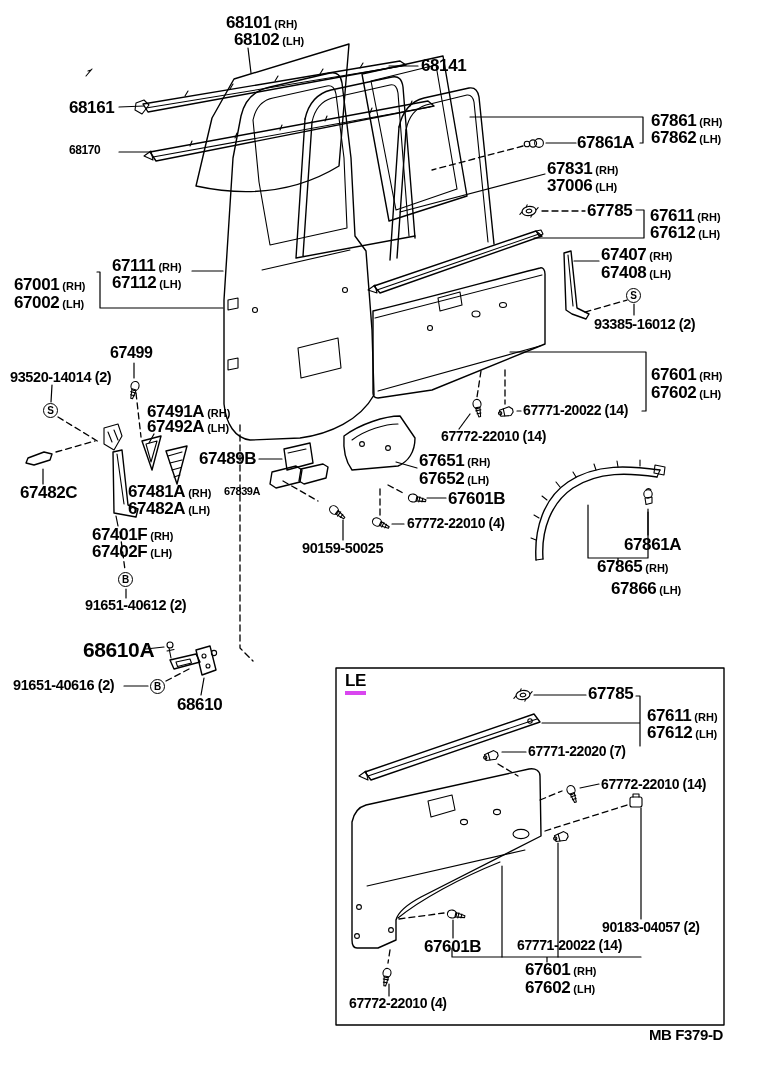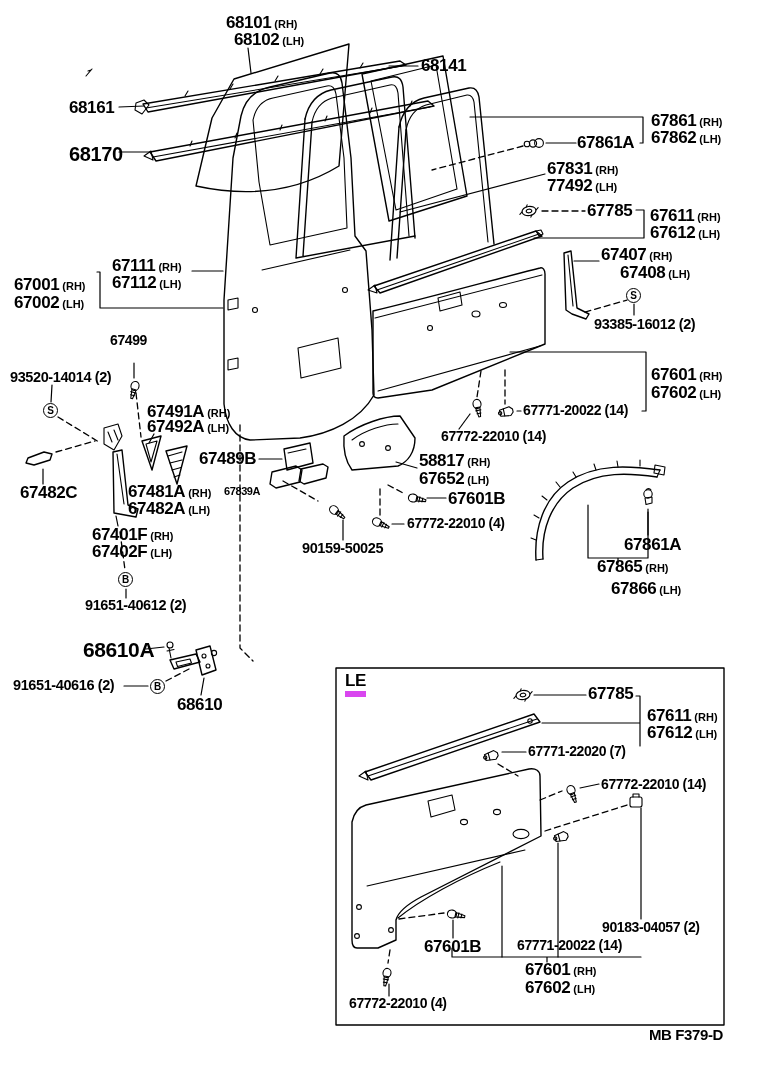--- a/index.html
+++ b/index.html
@@ -7,21 +7,21 @@
     position:relative; width:768px; height:1080px; background:#ffffff;
     font-family:"Liberation Sans", sans-serif; overflow:hidden; margin:0 auto;
   }
   .canvas svg { position:absolute; left:0; top:0; }
   #labels-layer { position:absolute; left:0; top:0; width:768px; height:768px; }
   .lbl {
     position:absolute; white-space:nowrap; color:#000; font-weight:bold;
     line-height:1; letter-spacing:-0.4px;
   }
   .lbl .sfx { font-size:11px; letter-spacing:0; margin-left:3px; font-weight:bold; }
-  .lbl.u { border-bottom:6px solid #d946ef; padding-bottom:2px; }
+  .lbl.u { border-bottom:4px solid #d946ef; padding-bottom:2px; }
   .marker {
     position:absolute; width:15px; height:15px; border:1.7px solid #000;
     border-radius:50%; display:flex; align-items:center; justify-content:center;
     font-size:10px; font-weight:bold; color:#000; background:#fff; box-sizing:border-box;
   }
   .art { stroke:#000; fill:none; stroke-width:1.4; stroke-linecap:round; stroke-linejoin:round; }
   .thin { stroke-width:1.1; }
   .dash { stroke-dasharray:6 4; stroke-width:1.3; }
   .ldr { stroke-width:1.2; }
 </style>
@@ -269,46 +269,46 @@
       <path d="M390,950 L388,963"></path>
       <path d="M498,764 L518,776"></path>
     </g>
   </svg>
 
   <div id="labels-layer">
       <div class="lbl" style="left: 226px; top: 14px; font-size: 17px;"><span>68101</span><span class="sfx">(RH)</span></div>
       <div class="lbl" style="left: 226px; top: 31px; font-size: 17px; margin-left: 8px;"><span>68102</span><span class="sfx">(LH)</span></div>
       <div class="lbl" style="left: 421px; top: 57px; font-size: 17px;"><span>68141</span></div>
       <div class="lbl" style="left: 69px; top: 99px; font-size: 17px;"><span>68161</span></div>
-      <div class="lbl" style="left: 69px; top: 144px; font-size: 20px;"><span>68170</span></div>
+      <div class="lbl" style="left: 69px; top: 144px; font-size: 12px;"><span>68170</span></div>
       <div class="lbl" style="left: 651px; top: 112px; font-size: 17px;"><span>67861</span><span class="sfx">(RH)</span></div>
       <div class="lbl" style="left: 651px; top: 129px; font-size: 17px;"><span>67862</span><span class="sfx">(LH)</span></div>
       <div class="lbl" style="left: 577px; top: 134px; font-size: 17px;"><span>67861A</span></div>
       <div class="lbl" style="left: 547px; top: 160px; font-size: 17px;"><span>67831</span><span class="sfx">(RH)</span></div>
-      <div class="lbl" style="left: 547px; top: 177px; font-size: 17px;"><span>77492</span><span class="sfx">(LH)</span></div>
+      <div class="lbl" style="left: 547px; top: 177px; font-size: 17px;"><span>37006</span><span class="sfx">(LH)</span></div>
       <div class="lbl" style="left: 587px; top: 202px; font-size: 17px;"><span>67785</span></div>
       <div class="lbl" style="left: 650px; top: 207px; font-size: 17px;"><span>67611</span><span class="sfx">(RH)</span></div>
       <div class="lbl" style="left: 650px; top: 224px; font-size: 17px;"><span>67612</span><span class="sfx">(LH)</span></div>
       <div class="lbl" style="left: 601px; top: 246px; font-size: 17px;"><span>67407</span><span class="sfx">(RH)</span></div>
-      <div class="lbl" style="left: 620px; top: 264px; font-size: 17px;"><span>67408</span><span class="sfx">(LH)</span></div>
+      <div class="lbl" style="left: 601px; top: 264px; font-size: 17px;"><span>67408</span><span class="sfx">(LH)</span></div>
       <div class="lbl" style="left: 594px; top: 317px; font-size: 14.5px;"><span>93385-16012 (2)</span></div>
       <div class="lbl" style="left: 112px; top: 257px; font-size: 17px;"><span>67111</span><span class="sfx">(RH)</span></div>
       <div class="lbl" style="left: 112px; top: 274px; font-size: 17px;"><span>67112</span><span class="sfx">(LH)</span></div>
       <div class="lbl" style="left: 14px; top: 276px; font-size: 17px;"><span>67001</span><span class="sfx">(RH)</span></div>
       <div class="lbl" style="left: 14px; top: 294px; font-size: 17px;"><span>67002</span><span class="sfx">(LH)</span></div>
       <div class="lbl" style="left: 651px; top: 366px; font-size: 17px;"><span>67601</span><span class="sfx">(RH)</span></div>
       <div class="lbl" style="left: 651px; top: 384px; font-size: 17px;"><span>67602</span><span class="sfx">(LH)</span></div>
-      <div class="lbl" style="left: 110px; top: 333px; font-size: 14px;"><span>67499</span></div>
+      <div class="lbl" style="left: 110px; top: 345px; font-size: 16px;"><span>67499</span></div>
       <div class="lbl" style="left: 10px; top: 370px; font-size: 14.5px;"><span>93520-14014 (2)</span></div>
       <div class="lbl" style="left: 147px; top: 403px; font-size: 17px;"><span>67491A</span><span class="sfx">(RH)</span></div>
       <div class="lbl" style="left: 147px; top: 418px; font-size: 17px;"><span>67492A</span><span class="sfx">(LH)</span></div>
       <div class="lbl" style="left: 523px; top: 403px; font-size: 14px;"><span>67771-20022 (14)</span></div>
       <div class="lbl" style="left: 441px; top: 429px; font-size: 14px;"><span>67772-22010 (14)</span></div>
       <div class="lbl" style="left: 199px; top: 450px; font-size: 17px;"><span>67489B</span></div>
-      <div class="lbl" style="left: 419px; top: 452px; font-size: 17px;"><span>58817</span><span class="sfx">(RH)</span></div>
+      <div class="lbl" style="left: 419px; top: 452px; font-size: 17px;"><span>67651</span><span class="sfx">(RH)</span></div>
       <div class="lbl" style="left: 419px; top: 470px; font-size: 17px;"><span>67652</span><span class="sfx">(LH)</span></div>
       <div class="lbl" style="left: 20px; top: 484px; font-size: 17px;"><span>67482C</span></div>
       <div class="lbl" style="left: 128px; top: 483px; font-size: 17px;"><span>67481A</span><span class="sfx">(RH)</span></div>
       <div class="lbl" style="left: 128px; top: 500px; font-size: 17px;"><span>67482A</span><span class="sfx">(LH)</span></div>
       <div class="lbl" style="left: 224px; top: 486px; font-size: 11px;"><span>67839A</span></div>
       <div class="lbl" style="left: 448px; top: 490px; font-size: 17px;"><span>67601B</span></div>
       <div class="lbl" style="left: 407px; top: 516px; font-size: 14px;"><span>67772-22010 (4)</span></div>
       <div class="lbl" style="left: 92px; top: 526px; font-size: 17px;"><span>67401F</span><span class="sfx">(RH)</span></div>
       <div class="lbl" style="left: 92px; top: 543px; font-size: 17px;"><span>67402F</span><span class="sfx">(LH)</span></div>
       <div class="lbl" style="left: 302px; top: 541px; font-size: 14.5px;"><span>90159-50025</span></div>

